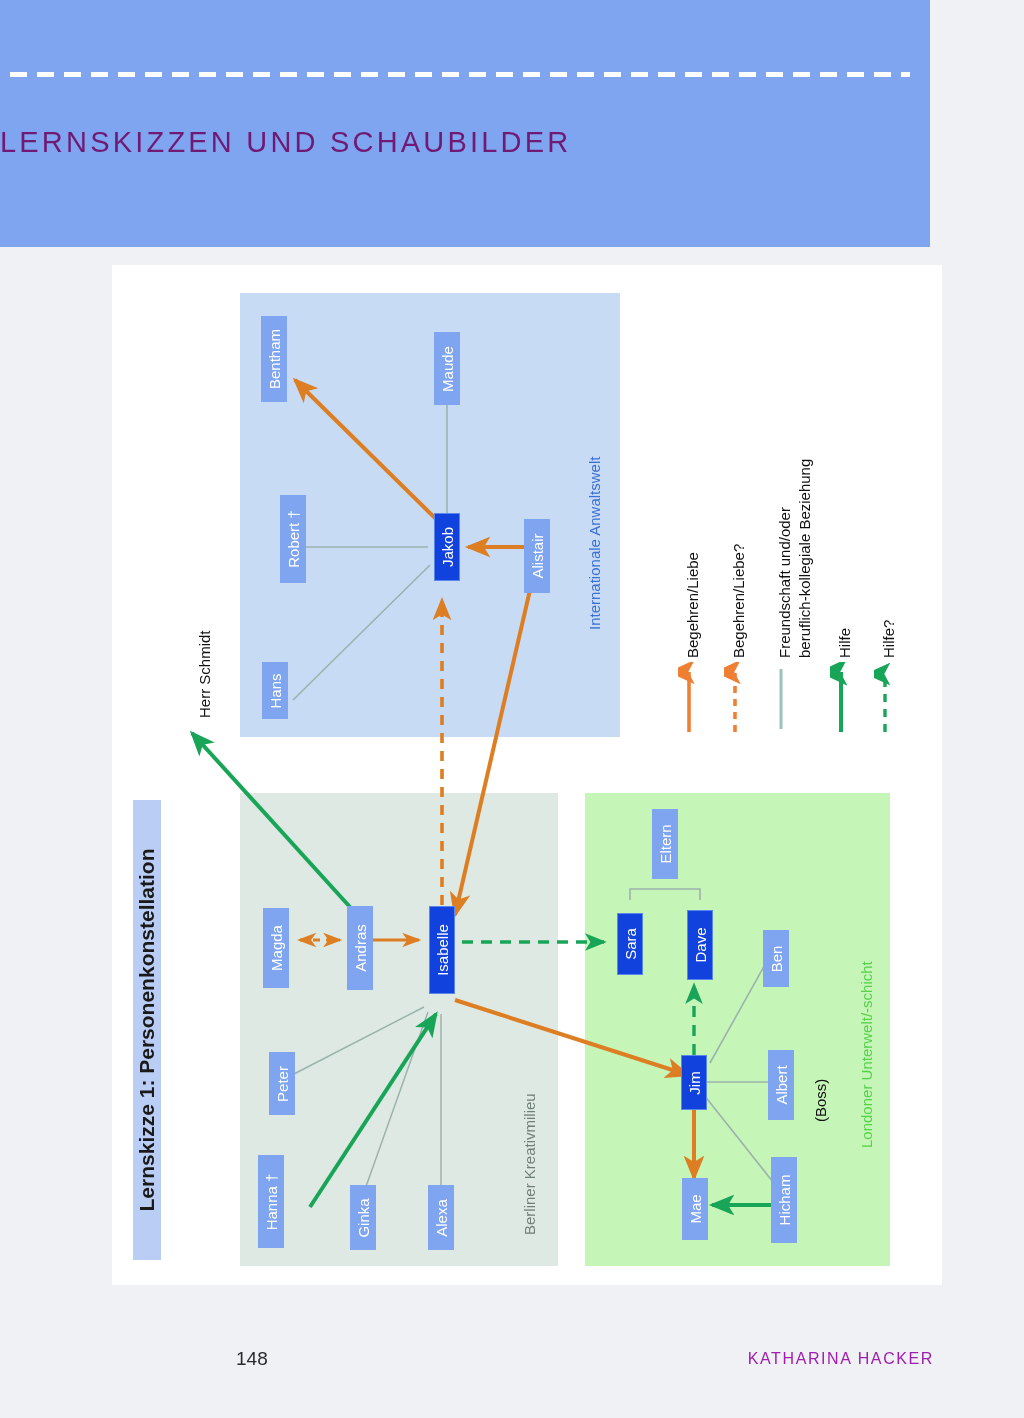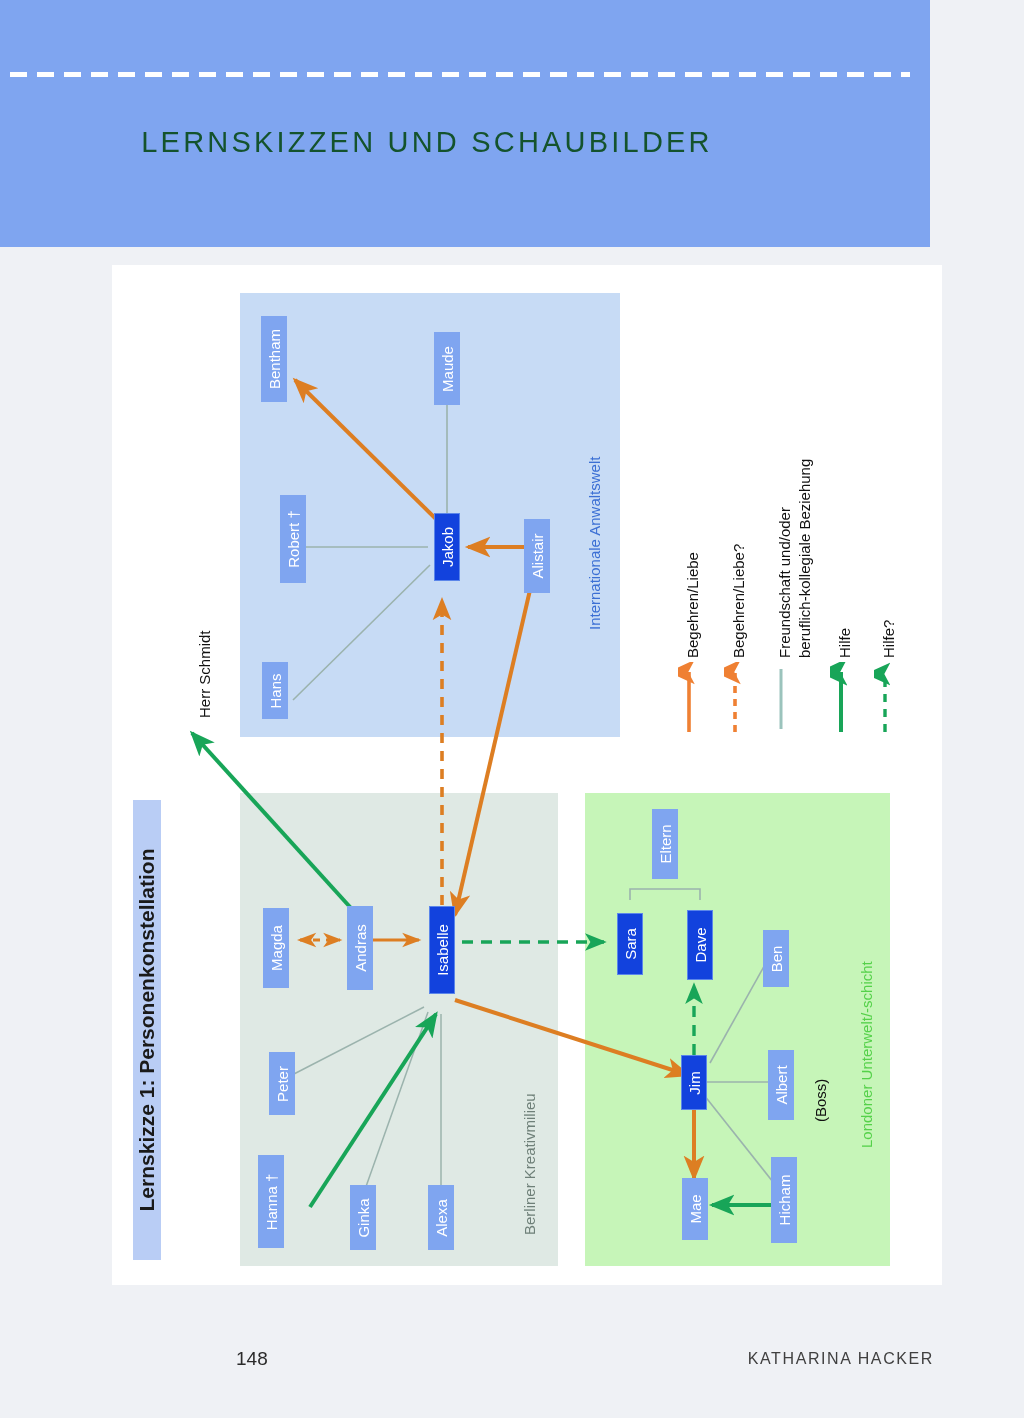--- a/index.html
+++ b/index.html
@@ -14,21 +14,21 @@
   #header{
     position:absolute;left:0;top:0;width:930px;height:247px;
     background:#7fa5f0;
   }
   #header-dash{
     position:absolute;left:10px;top:72px;width:900px;height:5px;
     background:repeating-linear-gradient(to right,#ffffff 0px,#ffffff 17px,rgba(255,255,255,0) 17px,rgba(255,255,255,0) 27px);
   }
   #header-title{
     position:absolute;left:0;top:126px;width:854px;
-    text-align:center;color:#14532d;
+    text-align:left;color:#701a75;
     font-size:29px;letter-spacing:3.2px;font-weight:400;
     white-space:nowrap;
   }
 
   
   #card{
     position:absolute;left:112px;top:265px;width:830px;height:1020px;
     background:#ffffff;
   }
 
@@ -91,21 +91,21 @@
     transform-origin:0 0;transform:rotate(-90deg);
   }
 
   
   #footer-page{
     position:absolute;left:236px;top:1348px;
     font-size:19px;color:#2b2b2b;text-align:center;
   }
   #footer-author{
     position:absolute;right:90px;top:1350px;
-    font-size:16px;color:#404040;letter-spacing:1.6px;white-space:nowrap;
+    font-size:16px;color:#a21caf;letter-spacing:1.6px;white-space:nowrap;
   }
 </style>
 </head>
 <body>
 
 <div id="header">
   <div id="header-dash"></div>
   <div id="header-title">LERNSKIZZEN UND SCHAUBILDER</div>
 </div>
 

